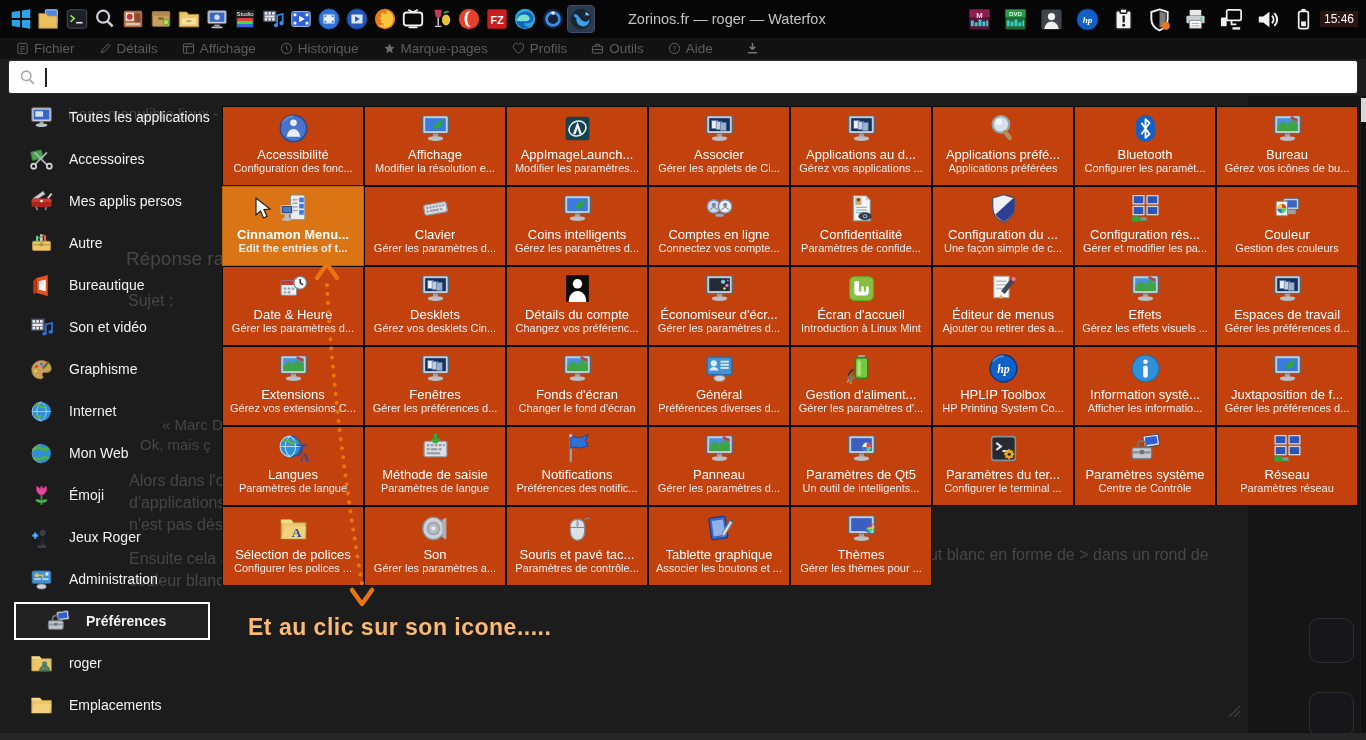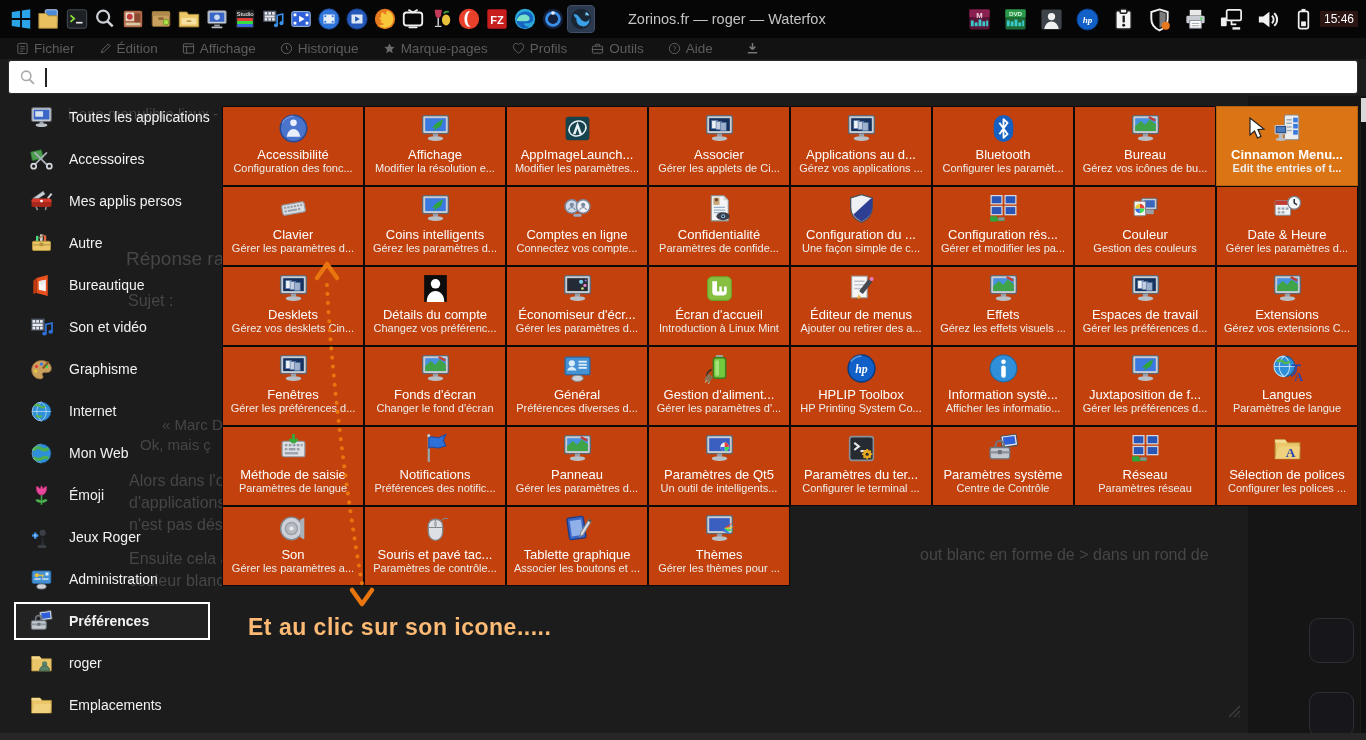--- a/index.html
+++ b/index.html
@@ -32,21 +32,21 @@
   .ghost-btn{position:absolute;width:43px;height:43px;border:1px solid #2e2e34;border-radius:10px;background:#17171b;z-index:2}
   .grip{position:absolute;left:1226px;top:703px;z-index:2}
   .scrollbar{position:absolute;right:0;top:96px;width:5px;bottom:7px;background:#101010;z-index:46}
   .scroll-thumb{width:5px;height:24px;background:#d8d8d8;margin-top:2px}
   .bottom-strip{position:absolute;left:0;bottom:0;width:100%;height:7px;background:#262626;z-index:47}
   
   .sidebar{position:absolute;left:0;top:96px;width:222px;bottom:7px;z-index:3}
   .side-item{height:42px;display:flex;align-items:center;padding-left:29px;gap:15px;color:#f2f2f2;font-size:14px;box-sizing:border-box}
   .side-item .si{width:25px;height:25px;flex:none}
   .side-item .si svg{width:100%;height:100%;display:block}
-  .side-item.selected{border:2px solid #ffffff;background:#222222;margin:2px 12px 2px 14px;padding-left:13px;height:38px;font-weight:bold}
+  .side-item.selected{border:2px solid #ffffff;background:#222222;margin:2px 12px 2px 14px;padding-left:30px;height:38px;font-weight:bold}
   .side-label{white-space:nowrap}
   
   .grid{position:absolute;left:222px;top:106px;display:grid;grid-template-columns:repeat(8,142px);grid-auto-rows:80px;z-index:3}
   .cell{background:#c2410c;border:1px solid #0a0a0a;box-sizing:border-box;display:flex;flex-direction:column;align-items:center;padding-top:5px;position:relative;overflow:hidden}
   .cell .gi{width:33px;height:33px}
   .cell .gi svg{width:100%;height:100%;display:block}
   .cell .nm{font-size:13px;color:#ffffff;line-height:15px;margin-top:2px;white-space:nowrap;max-width:136px;overflow:hidden}
   .cell .ds{font-size:11px;color:#ededed;line-height:13px;white-space:nowrap;max-width:136px;overflow:hidden}
   .cell.selected .nm,.cell.selected .ds{font-weight:bold}
   .cursor-icn{position:absolute;left:32px;top:10px;width:18px;height:23px;z-index:5}
@@ -336,21 +336,21 @@
         </svg>
       </span>
       <span>Fichier</span>
     </div>
     <div class="menu-item">
       <span>
         <svg viewBox="0 0 14 14">
           <path d="M2.5 11.5l1-3 6.5-6.5 2 2-6.5 6.5z" fill="none" stroke="#666"></path>
         </svg>
       </span>
-      <span>Édition</span>
+      <span>Détails</span>
     </div>
     <div class="menu-item">
       <span>
         <svg viewBox="0 0 14 14">
           <rect x="1.5" y="2" width="11" height="10" rx="1" fill="none" stroke="#666"></rect>
           <path d="M1.5 5h11M5 5v7" stroke="#666"></path>
         </svg>
       </span>
       <span>Affichage</span>
     </div>
@@ -695,20 +695,31 @@
           <rect x="13.5" y="21" width="5" height="3" fill="#9aa0a8"></rect>
           <ellipse cx="16" cy="25.8" rx="7.5" ry="2.4" fill="#b9bfc6"></ellipse>
         </svg>
       </span>
       <div class="nm">Applications au d...</div>
       <div class="ds">Gérez vos applications ...</div>
     </div>
     <div class="cell">
       <span class="gi">
         <svg viewBox="0 0 32 32">
+          <circle cx="13.5" cy="12" r="8" fill="#d5e2ee" stroke="#97a5b2" stroke-width="2.2"></circle>
+          <circle cx="11.5" cy="9.5" r="3" fill="#eef5fb"></circle>
+          <rect x="17.5" y="16.5" width="4.4" height="11.5" rx="2.2" fill="#b08f5e" transform="rotate(-38 20 22)"></rect>
+        </svg>
+      </span>
+      <div class="nm">Applications préfé...</div>
+      <div class="ds">Applications préférées</div>
+    </div>
+    <div class="cell">
+      <span class="gi">
+        <svg viewBox="0 0 32 32">
           <rect x="6.5" y="3" width="19" height="26" rx="9.5" fill="#1560c0"></rect>
           <path d="M12 10.5l8 11-4 3.5v-18l4 3.5-8 11" stroke="#fff" stroke-width="1.8" fill="none" stroke-linejoin="round"></path>
         </svg>
       </span>
       <div class="nm">Bluetooth</div>
       <div class="ds">Configurer les paramèt...</div>
     </div>
     <div class="cell">
       <span class="gi">
         <svg viewBox="0 0 32 32">

